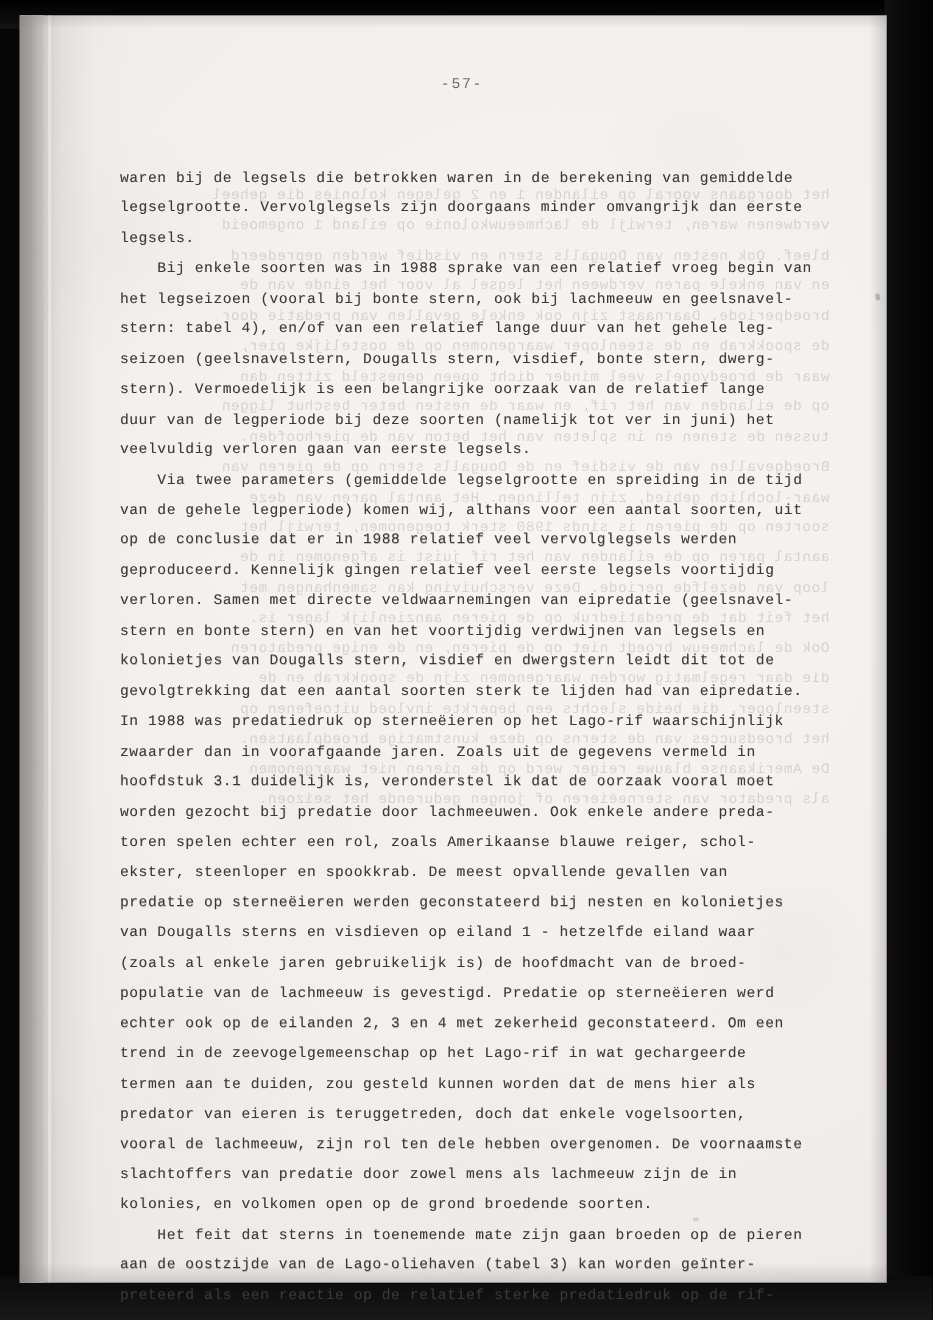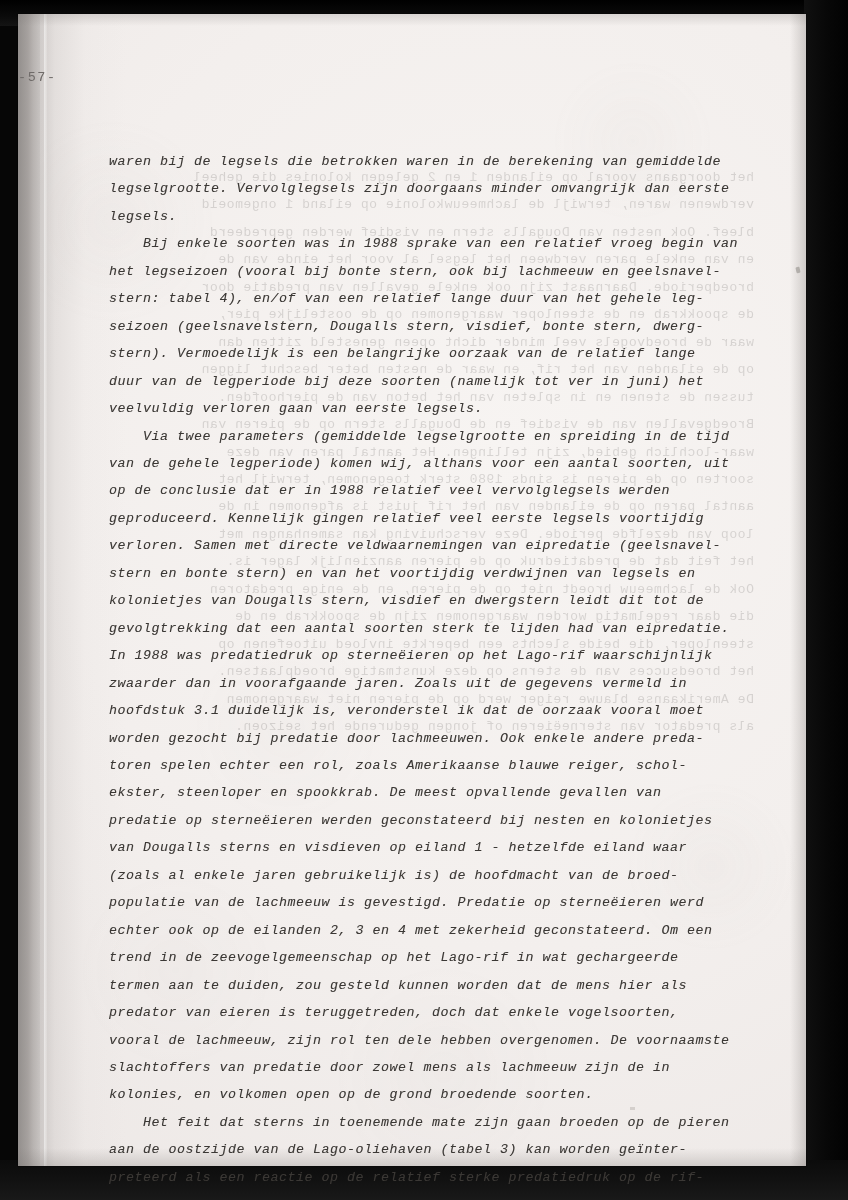--- a/index.html
+++ b/index.html
@@ -130,43 +130,43 @@
     line-height: 27.45px;
     letter-spacing: 0.52px;
     white-space: pre;
     filter: blur(0.35px);
   }
   .showthrough-layer .st-line { display: block; }
 
   
   .folio {
     position: absolute;
-    left: 0; right: 0;
+    left: 16px; right: 0;
     top: 56px;
+    text-align: center;
     font-size: 13.4px;
     letter-spacing: 1.6px;
     color: #6f6b69;
   }
 
   
   .textblock {
     position: absolute;
     left: 91px;
     top: 134px;
     width: 652px;
     font-size: 13.25px;
     line-height: 27.45px;
     letter-spacing: 0.55px;
     color: #3b3835;
     white-space: pre;
   }
   .textblock .tline {
     display: block;
     text-shadow: 0.25px 0.25px 0.5px rgba(70,66,64,0.30);
-    font-style: italic;
   }
   
 
   
   .speck {
     position: absolute;
     left: 778px;
     top: 253px;
     width: 4px;
     height: 6px;

